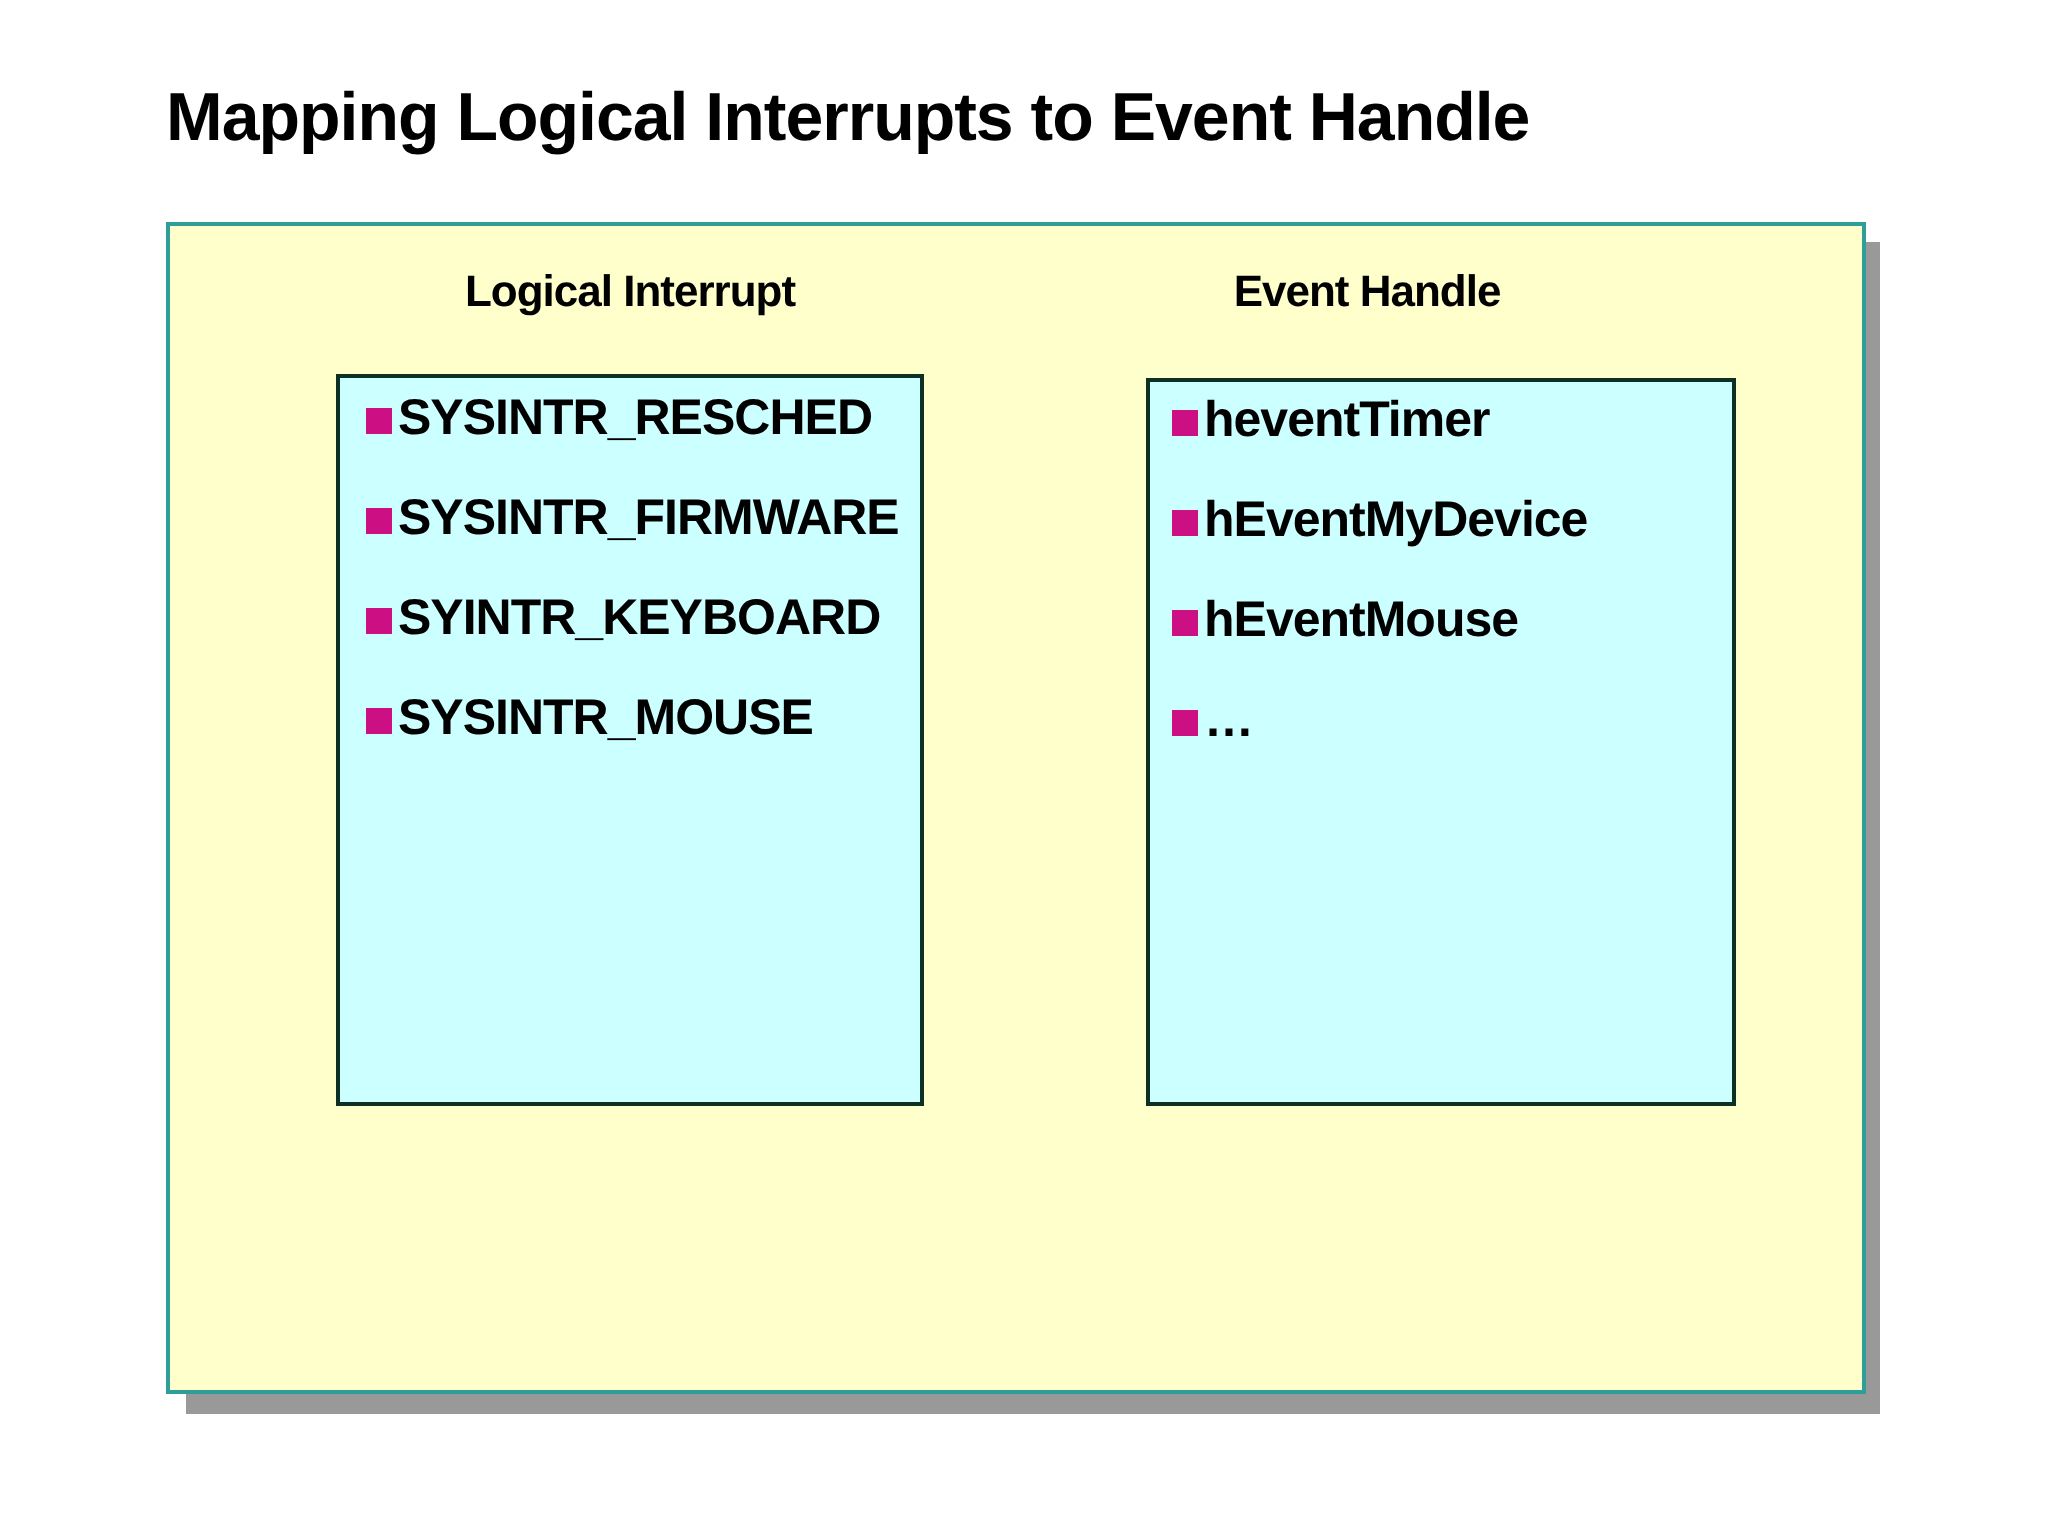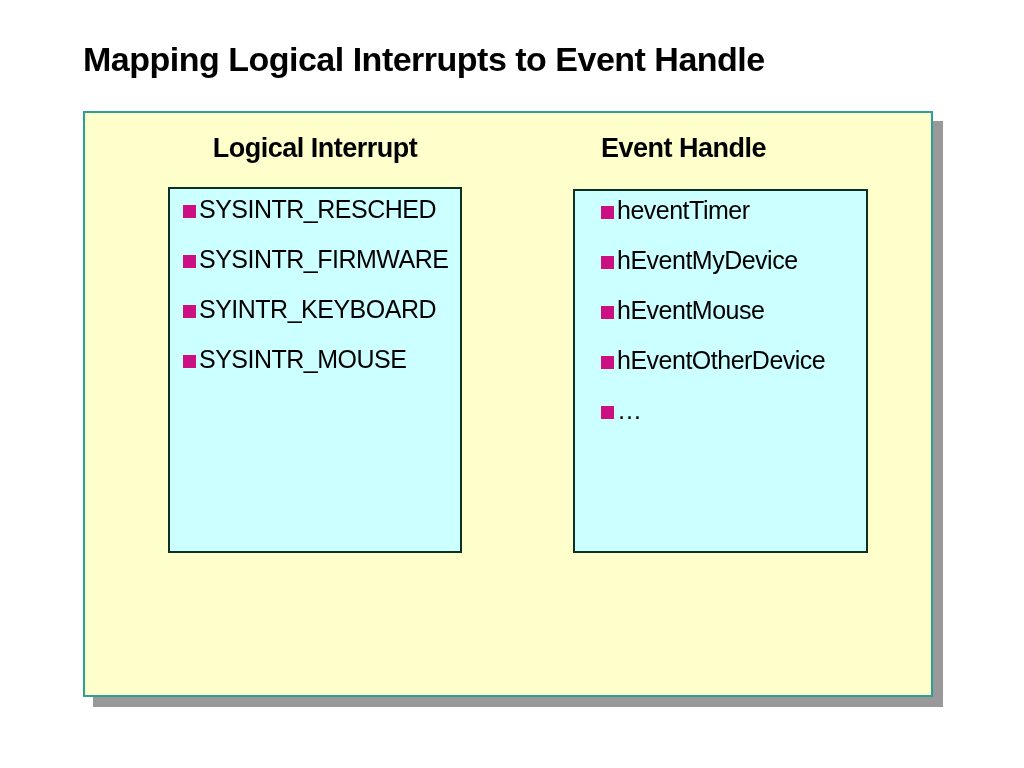--- a/index.html
+++ b/index.html
@@ -1,19 +1,19 @@
 <!DOCTYPE html>
 <html style="--background: #FFFFFF; --text: #000000; --panel-fill: #FFFFCC; --panel-border: #2F9E99; --panel-shadow: #999999; --box-fill: #CCFFFF; --box-border: #0D3024; --bullet: #CC0F82;"><head>
 <meta charset="utf-8">
 <style>
   * { margin: 0; padding: 0; box-sizing: border-box; }
   html, body { background: #ffffff; }
   .slide {
     position: relative;
-    width: 1024px;
+    width: 940px;
     height: 768px;
     background: var(--background, #ffffff);
     font-family: "Liberation Sans", sans-serif;
     overflow: hidden;
   }
   .title {
     position: absolute;
     left: 83px;
     top: 40px;
     font-size: 34px;
@@ -27,40 +27,40 @@
     left: 83px;
     top: 111px;
     width: 850px;
     height: 586px;
     background: var(--panel-fill, #FFFFCC);
     border: 2px solid var(--panel-border, #2F9E99);
     box-shadow: 10px 10px 0 0 var(--panel-shadow, #999999);
   }
   .col-heading {
     position: absolute;
-    font-size: 27px;
+    font-size: 22px;
     font-weight: bold;
     letter-spacing: -0.5px;
     color: var(--text, #000000);
     text-align: center;
     white-space: nowrap;
   }
   .col-heading.left  { left: 168px; top: 133px; width: 294px; }
   .col-heading.right { left: 536px; top: 133px; width: 295px; }
   .listbox {
     position: absolute;
     background: var(--box-fill, #CCFFFF);
     border: 2px solid var(--box-border, #0D3024);
   }
   .listbox.left  { left: 168px; top: 187px; width: 294px; height: 366px; padding: 7px 0 0 13px; }
-  .listbox.right { left: 573px; top: 189px; width: 295px; height: 364px; padding: 6px 0 0 26px; }
+  .listbox.right { left: 573px; top: 189px; width: 295px; height: 364px; padding: 6px 0 0 11px; }
   .listbox ul { list-style: none; }
   .listbox li {
     font-size: 25px;
-    font-weight: normal;
+    font-weight: bold;
     letter-spacing: -0.5px;
     line-height: 26px;
     margin-bottom: 24px;
     color: var(--text, #000000);
     white-space: nowrap;
   }
   .bullet {
     display: inline-block;
     width: 13px;
     height: 13px;
@@ -103,21 +103,18 @@
       <li>
         <span class="bullet"></span><span>heventTimer</span>
       </li>
       <li>
         <span class="bullet"></span><span>hEventMyDevice</span>
       </li>
       <li>
         <span class="bullet"></span><span>hEventMouse</span>
       </li>
       <li>
-        <span class="bullet"></span><span>hEventOtherDevice</span>
-      </li>
-      <li>
         <span class="bullet"></span><span>…</span>
       </li>
     </ul>
   </div>
 
 </div>
 
 </body></html>

